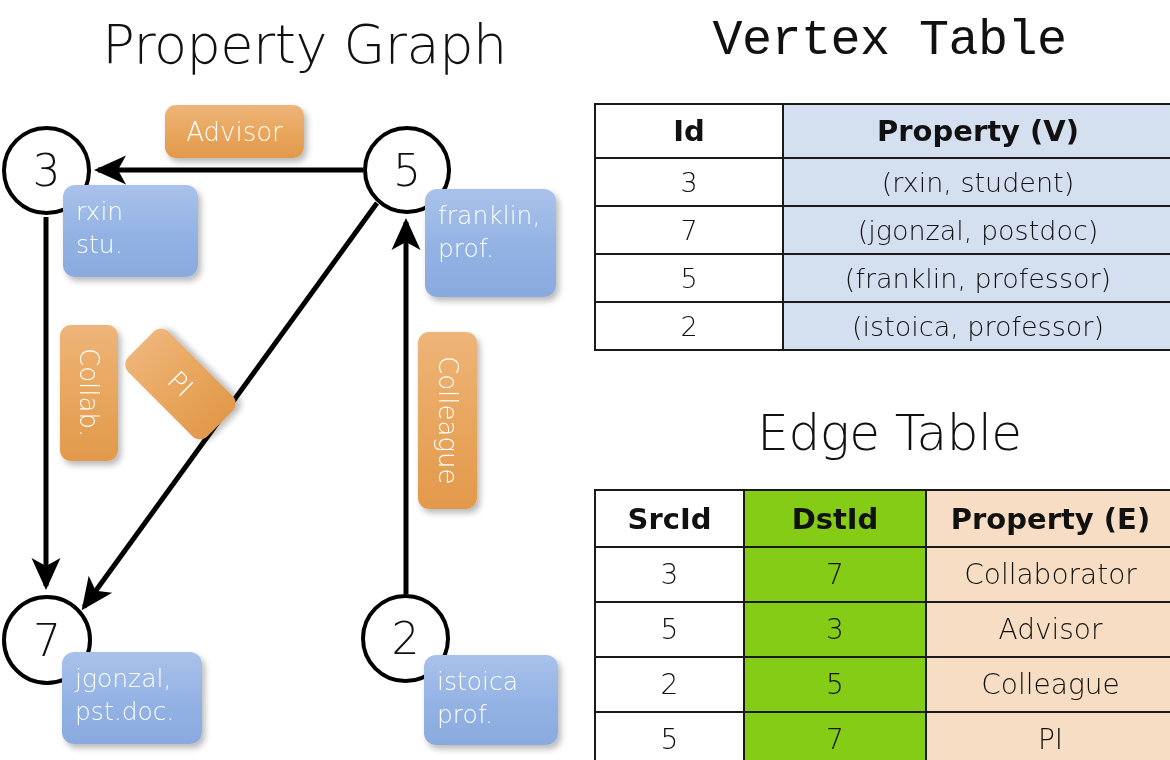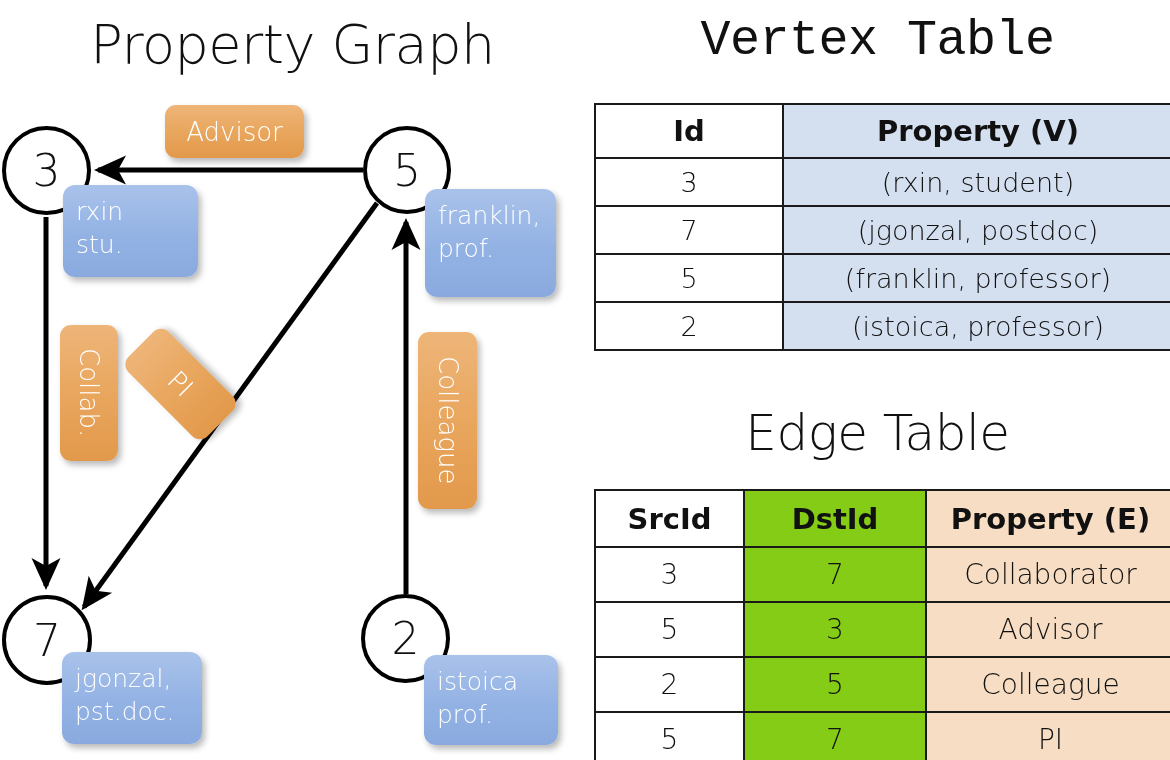--- a/index.html
+++ b/index.html
@@ -17,20 +17,21 @@
   }
 
   
   .title {
     position: absolute;
     font-family: "DejaVu Sans", sans-serif;
     font-weight: 300;
     color: #111;
     white-space: nowrap;
     letter-spacing: -0.5px;
+    padding-left: 12px;
   }
   #title-property-graph {
     left: 0; top: 14px; width: 585px;
     text-align: center;
     font-size: 54px;
     line-height: 62px;
   }
   #title-vertex-table {
     left: 585px; top: 12px; width: 585px;
     text-align: center;

